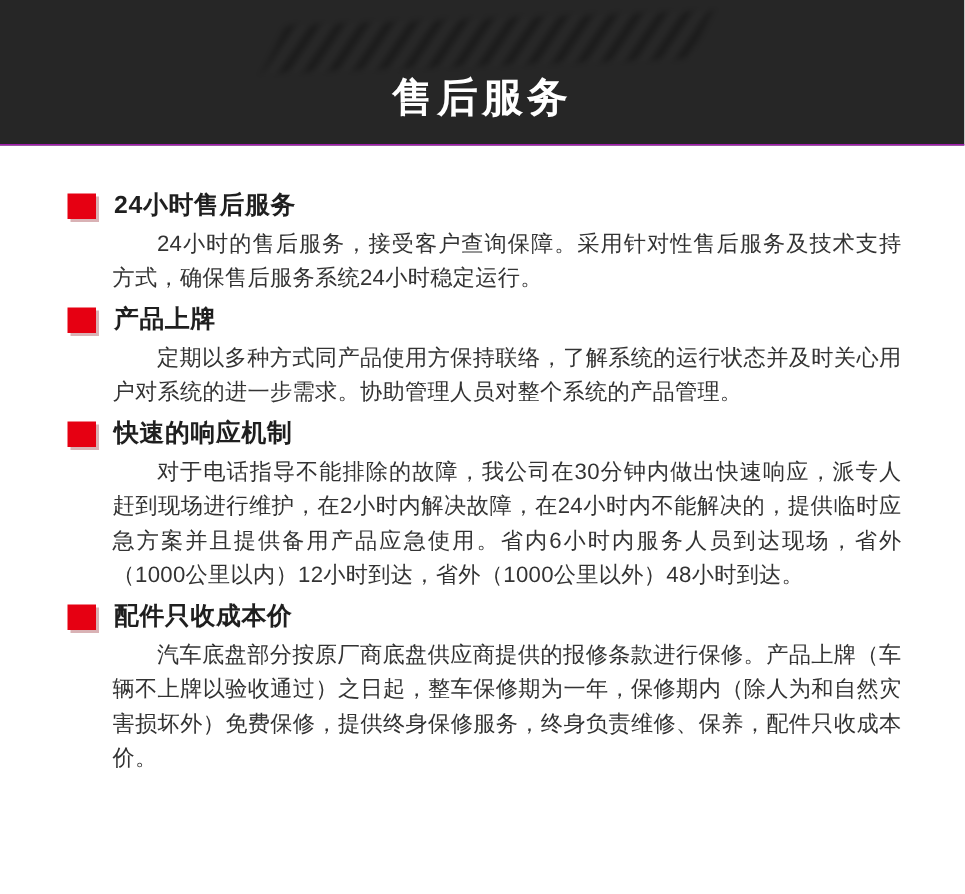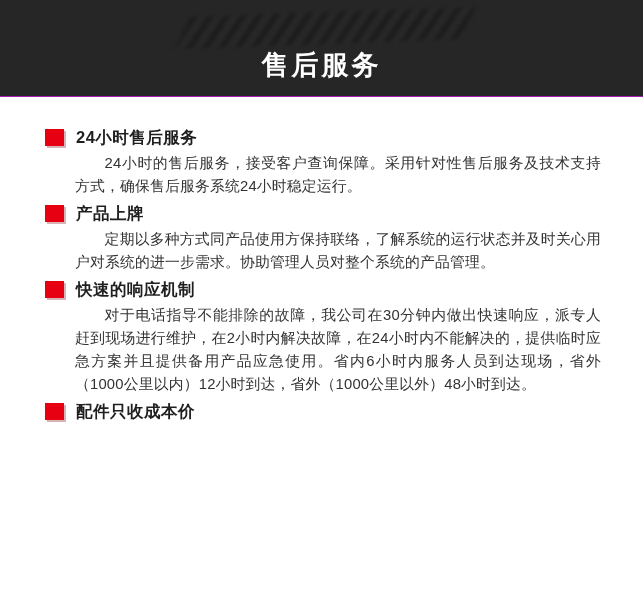--- a/index.html
+++ b/index.html
@@ -132,16 +132,17 @@
         <h2 class="sec-title">快速的响应机制</h2>
       </div>
       <p class="para">对于电话指导不能排除的故障，我公司在30分钟内做出快速响应，派专人赶到现场进行维护，在2小时内解决故障，在24小时内不能解决的，提供临时应急方案并且提供备用产品应急使用。省内6小时内服务人员到达现场，省外（1000公里以内）12小时到达，省外（1000公里以外）48小时到达。</p>
     </section>
 
     <section class="sec">
       <div class="sec-head">
         <span class="bullet"></span>
         <h2 class="sec-title">配件只收成本价</h2>
       </div>
+      <p class="para">汽车底盘部分按原厂商底盘供应商提供的报修条款进行保修。产品上牌（车辆不上牌以验收通过）之日起，整车保修期为一年，保修期内（除人为和自然灾害损坏外）免费保修，提供终身保修服务，终身负责维修、保养，配件只收成本价。</p>
     </section>
 
   </main>
 </div>
 
 </body></html>

